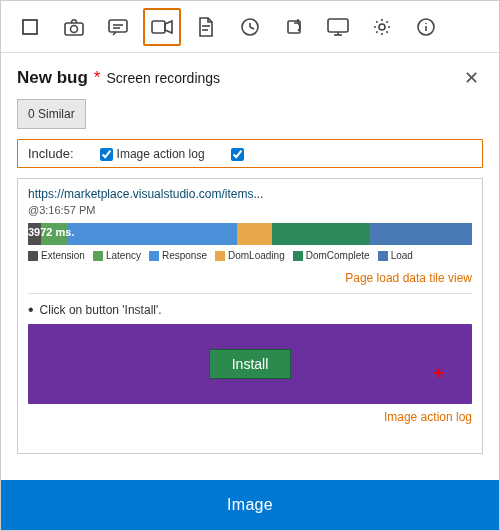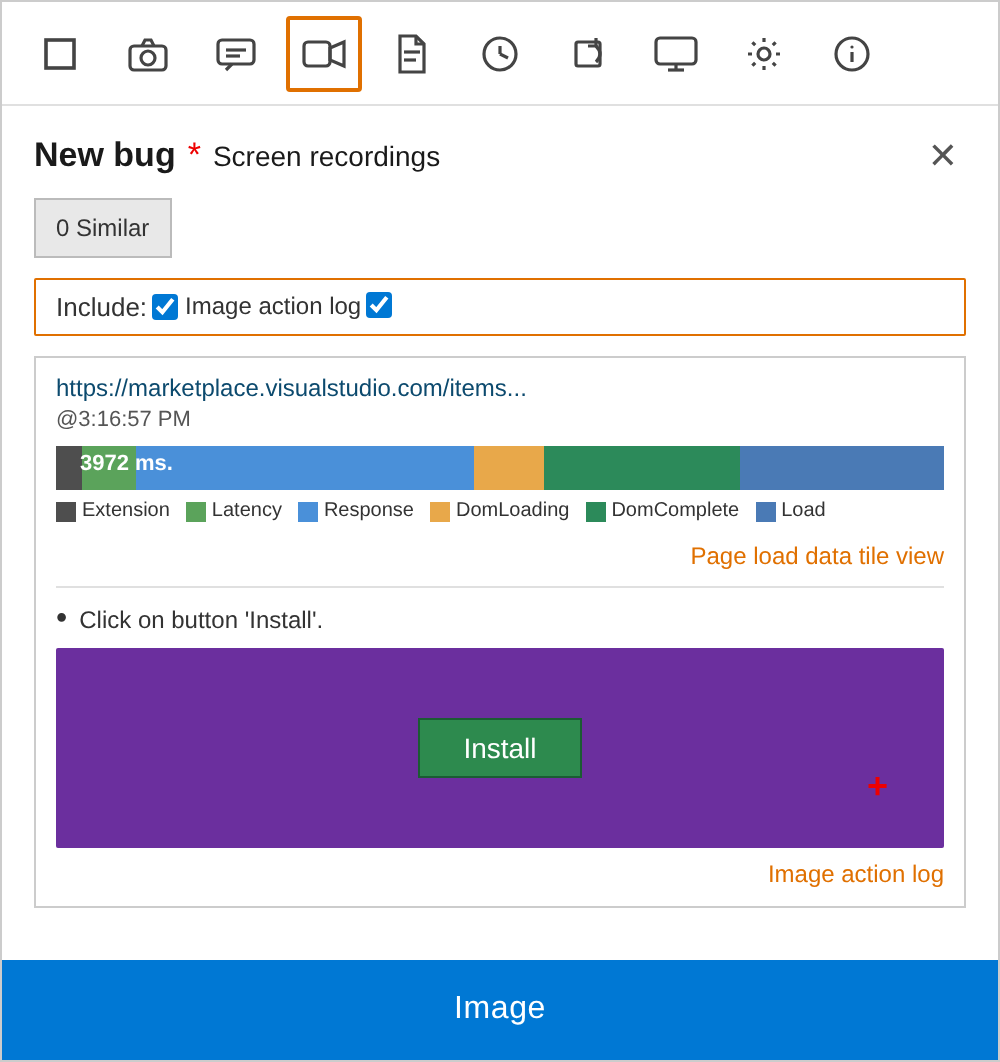--- a/index.html
+++ b/index.html
@@ -111,22 +111,22 @@
       font-size: 12px;
       color: #333;
       cursor: pointer;
       white-space: nowrap;
     }
     
     .include-section {
       border: 1px solid #e07000;
       padding: 6px 10px;
       display: flex;
-      align-items: flex-start;
-      gap: 2px;
+      align-items: flex-end;
+      gap: 26px;
       border-radius: 1px;
     }
     .include-label {
       font-size: 13px;
       color: #333;
       font-weight: 400;
     }
     .checkbox-group {
       display: flex;
       align-items: center;
@@ -169,21 +169,21 @@
     }
     .bar-container {
       display: flex;
       height: 22px;
       width: 100%;
       margin-top: 2px;
       position: relative;
     }
     .bar-label {
       position: absolute;
-      left: 12px;
+      left: 0;
       top: 3px;
       font-size: 11px;
       color: #fff;
       font-weight: 600;
       z-index: 2;
     }
     .bar-segment {
       height: 100%;
     }
     .bar-legend {
@@ -222,21 +222,21 @@
       align-items: center;
       gap: 6px;
     }
     .bullet {
       font-size: 16px;
       line-height: 1;
     }
     
     .screenshot-area {
       background: #6b2f9e;
-      height: 100px;
+      height: 80px;
       width: 100%;
       border-radius: 1px;
       display: flex;
       align-items: center;
       justify-content: center;
       position: relative;
     }
     .install-btn-mock {
       background: #2d8a4e;
       border: 1px solid #1a5c33;

